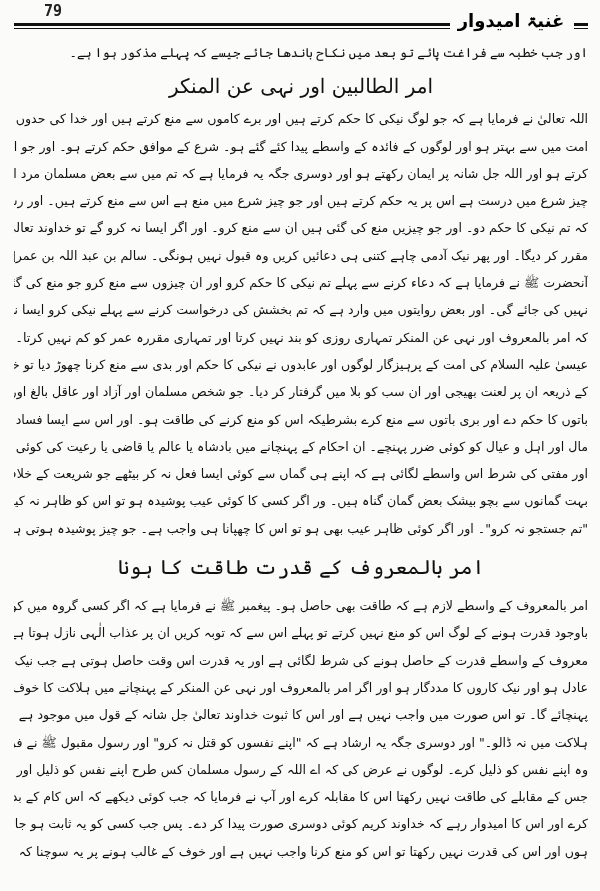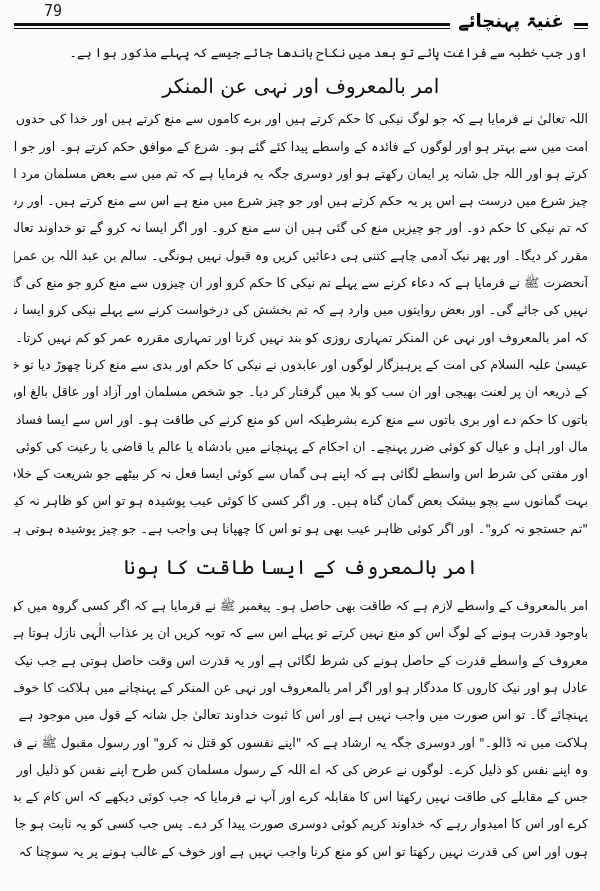--- a/index.html
+++ b/index.html
@@ -7,21 +7,21 @@
     width:600px; height:891px; overflow:hidden;
     background:#fbfbfa; color:#111;
     font-family:"DejaVu Sans", sans-serif;
     position:relative;
   }
   .page-header {
     position:absolute; left:14px; right:12px; top:2px; height:34px;
   }
   .page-number {
     position:absolute; left:30px; top:0px;
-    font-family:"DejaVu Sans Mono", monospace; font-size:15px; color:#222;
+    font-family:"DejaVu Sans Mono", monospace; font-size:15px; color:#222;font-weight:bold;
   }
   .rule-left {
     position:absolute; left:0; right:138px; top:21px; height:3px; background:#111;
   }
   .rule-left::after {
     content:""; position:absolute; left:0; right:0; top:5px; height:1px; background:#111;
   }
   .rule-right {
     position:absolute; right:0; width:14px; top:21px; height:3px; background:#111;
   }
@@ -49,48 +49,48 @@
     height:34px; line-height:34px; margin:2px 0 2px 0;
   }
   .heading.h2 { margin-top:8px; margin-bottom:8px; }
 </style>
 </head>
 <body>
 
 <div class="page-header">
   <span class="page-number">79</span>
   <div class="rule-left"></div>
-  <span class="running-title">غنیۃ پہنچائے</span>
+  <span class="running-title">غنیۃ امیدوار</span>
   <div class="rule-right"></div>
 </div>
 
 <div class="content">
   <div class="line last">اور جب خطبہ سے فراغت پائے تو بعد میں نکاح باندھا جائے جیسے کہ پہلے مذکور ہوا ہے۔</div>
 
-  <div class="heading">امر بالمعروف اور نہی عن المنکر</div>
+  <div class="heading">امر الطالبین اور نہی عن المنکر</div>
   <div>
     <div class="line">اللہ تعالیٰ نے فرمایا ہے کہ جو لوگ نیکی کا حکم کرتے ہیں اور برے کاموں سے منع کرتے ہیں اور خدا کی حدوں کو نگاہ رکھتے ہیں اور پھر فرمایا ہے کہ تم</div>
     <div class="line">امت میں سے بہتر ہو اور لوگوں کے فائدہ کے واسطے پیدا کئے گئے ہو۔ شرع کے موافق حکم کرتے ہو۔ اور جو امور خلاف شرع ہیں ان سے منع</div>
     <div class="line">کرتے ہو اور اللہ جل شانہ پر ایمان رکھتے ہو اور دوسری جگہ یہ فرمایا ہے کہ تم میں سے بعض مسلمان مرد اور مسلمان عورتیں بعض کے دوست ہیں جو</div>
     <div class="line">چیز شرع میں درست ہے اس پر یہ حکم کرتے ہیں اور جو چیز شرع میں منع ہے اس سے منع کرتے ہیں۔ اور رسول مقبول ﷺ نے ارشاد فرمایا ہے</div>
     <div class="line">کہ تم نیکی کا حکم دو۔ اور جو چیزیں منع کی گئی ہیں ان سے منع کرو۔ اور اگر ایسا نہ کرو گے تو خداوند تعالیٰ تم میں سے برے آدمیوں کو تمہارے نیکوں پر</div>
     <div class="line">مقرر کر دیگا۔ اور پھر نیک آدمی چاہے کتنی ہی دعائیں کریں وہ قبول نہیں ہونگی۔ سالم بن عبد اللہ بن عمرؓ نے اپنے باپ سے روایت کی ہے کہ</div>
     <div class="line">آنحضرت ﷺ نے فرمایا ہے کہ دعاء کرنے سے پہلے تم نیکی کا حکم کرو اور ان چیزوں سے منع کرو جو منع کی گئی ہیں۔ اور نہیں تو تمہاری دعاء قبول</div>
     <div class="line">نہیں کی جائے گی۔ اور بعض روایتوں میں وارد ہے کہ تم بخشش کی درخواست کرنے سے پہلے نیکی کرو ایسا نہ ہو کہ تمہاری دعا قبول نہ ہو اور خبردار ہو</div>
     <div class="line">کہ امر بالمعروف اور نہی عن المنکر تمہاری روزی کو بند نہیں کرتا اور تمہاری مقررہ عمر کو کم نہیں کرتا۔ جب حضرت موسیٰ علیہ السلام اور حضرت</div>
     <div class="line">عیسیٰ علیہ السلام کی امت کے پرہیزگار لوگوں اور عابدوں نے نیکی کا حکم اور بدی سے منع کرنا چھوڑ دیا تو خداوند کریم نے ان کے رسولوں کی زبانوں</div>
     <div class="line">کے ذریعہ ان پر لعنت بھیجی اور ان سب کو بلا میں گرفتار کر دیا۔ جو شخص مسلمان اور آزاد اور عاقل بالغ اور عالم ہو اس پر واجب ہے کہ لوگوں کو نیک</div>
     <div class="line">باتوں کا حکم دے اور بری باتوں سے منع کرے بشرطیکہ اس کو منع کرنے کی طاقت ہو۔ اور اس سے ایسا فساد عظیم نہ اٹھے جس سے اس کو یا اس کے</div>
     <div class="line">مال اور اہل و عیال کو کوئی ضرر پہنچے۔ ان احکام کے پہنچانے میں بادشاہ یا عالم یا قاضی یا رعیت کی کوئی خصوصیت نہیں ہے کوئی ہو اور ہم نے عالم ہونے</div>
     <div class="line">اور مفتی کی شرط اس واسطے لگائی ہے کہ اپنے ہی گماں سے کوئی ایسا فعل نہ کر بیٹھے جو شریعت کے خلاف ہو خداوند کریم فرماتا ہے کہ اے مسلمانو!</div>
     <div class="line">بہت گمانوں سے بچو بیشک بعض گمان گناہ ہیں۔ ور اگر کسی کا کوئی عیب پوشیدہ ہو تو اس کو ظاہر نہ کیا جائے۔ کیونکہ اس سے حق تعالیٰ نے منع کیا ہے کہ</div>
     <div class="line">"تم جستجو نہ کرو"۔ اور اگر کوئی ظاہر عیب بھی ہو تو اس کا چھپانا ہی واجب ہے۔ جو چیز پوشیدہ ہوتی ہے اس کی جستجو کوئی پوشیدہ راز کا ظاہر کرنا ہوتا ہے</div>
   </div>
 
-  <div class="heading h2">امر بالمعروف کے ایسا طاقت کا ہونا</div>
+  <div class="heading h2">امر بالمعروف کے قدرت طاقت کا ہونا</div>
   <div>
     <div class="line">امر بالمعروف کے واسطے لازم ہے کہ طاقت بھی حاصل ہو۔ پیغمبر ﷺ نے فرمایا ہے کہ اگر کسی گروہ میں کوئی آدمی ہے کہ وہاں گناہ ہوتا ہے اور</div>
     <div class="line">باوجود قدرت ہونے کے لوگ اس کو منع نہیں کرتے تو پہلے اس سے کہ توبہ کریں ان پر عذاب الٰہی نازل ہوتا ہے۔ آنحضرت ﷺ نے امر</div>
     <div class="line">معروف کے واسطے قدرت کے حاصل ہونے کی شرط لگائی ہے اور یہ قدرت اس وقت حاصل ہوتی ہے جب نیک لوگوں کا غلبہ ہو اور بادشاہ بھی</div>
     <div class="line">عادل ہو اور نیک کاروں کا مددگار ہو اور اگر امر بالمعروف اور نہی عن المنکر کے پہنچانے میں ہلاکت کا خوف ہو اور یہ ڈر ہو کہ جسم اور مال کو ضرر</div>
     <div class="line">پہنچائے گا۔ تو اس صورت میں واجب نہیں ہے اور اس کا ثبوت خداوند تعالیٰ جل شانہ کے قول میں موجود ہے جو فرماتا ہے کہ "تم اپنے ہاتھوں کو</div>
     <div class="line">ہلاکت میں نہ ڈالو۔" اور دوسری جگہ یہ ارشاد ہے کہ "اپنے نفسوں کو قتل نہ کرو" اور رسول مقبول ﷺ نے فرمایا ہے کہ مسلمان کو جائز نہیں کہ</div>
     <div class="line">وہ اپنے نفس کو ذلیل کرے۔ لوگوں نے عرض کی کہ اے اللہ کے رسول مسلمان کس طرح اپنے نفس کو ذلیل اور خوار کرتا ہے فرمایا اس طرح کہ</div>
     <div class="line">جس کے مقابلے کی طاقت نہیں رکھتا اس کا مقابلہ کرے اور آپ نے فرمایا کہ جب کوئی دیکھے کہ اس کام کے بدلنے کی مجھ میں طاقت نہیں ہے تو صبر</div>
     <div class="line">کرے اور اس کا امیدوار رہے کہ خداوند کریم کوئی دوسری صورت پیدا کر دے۔ پس جب کسی کو یہ ثابت ہو جائے۔ کہ میں منع کرنے پر قادر نہیں</div>

